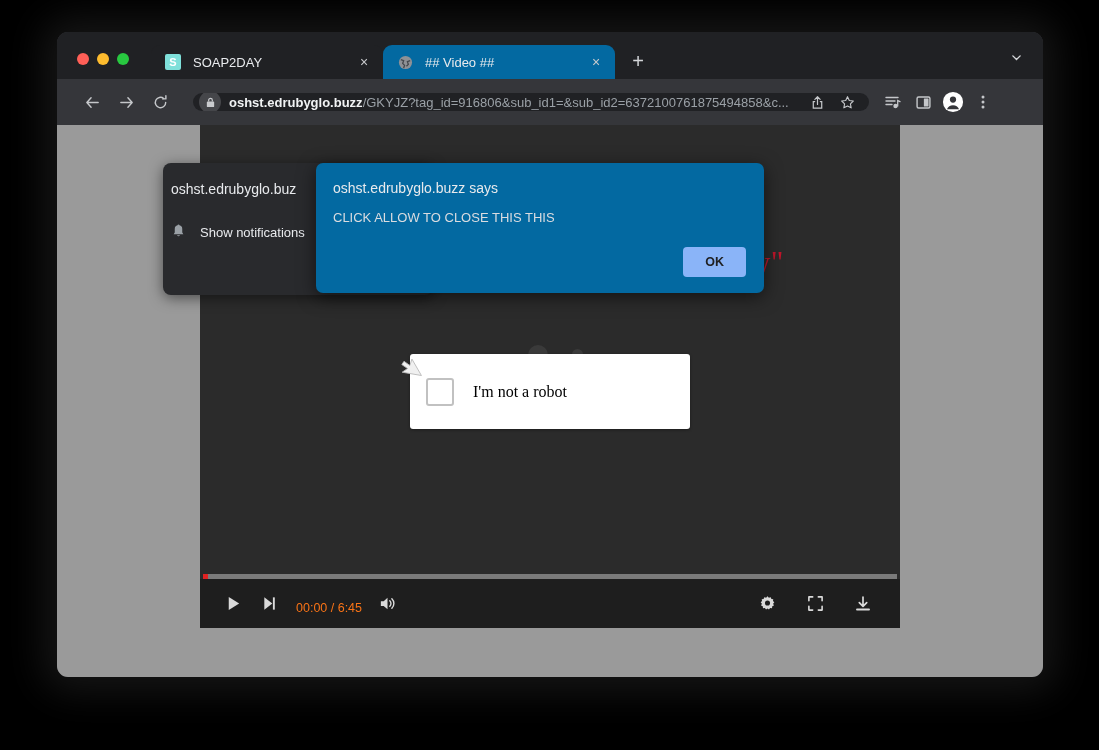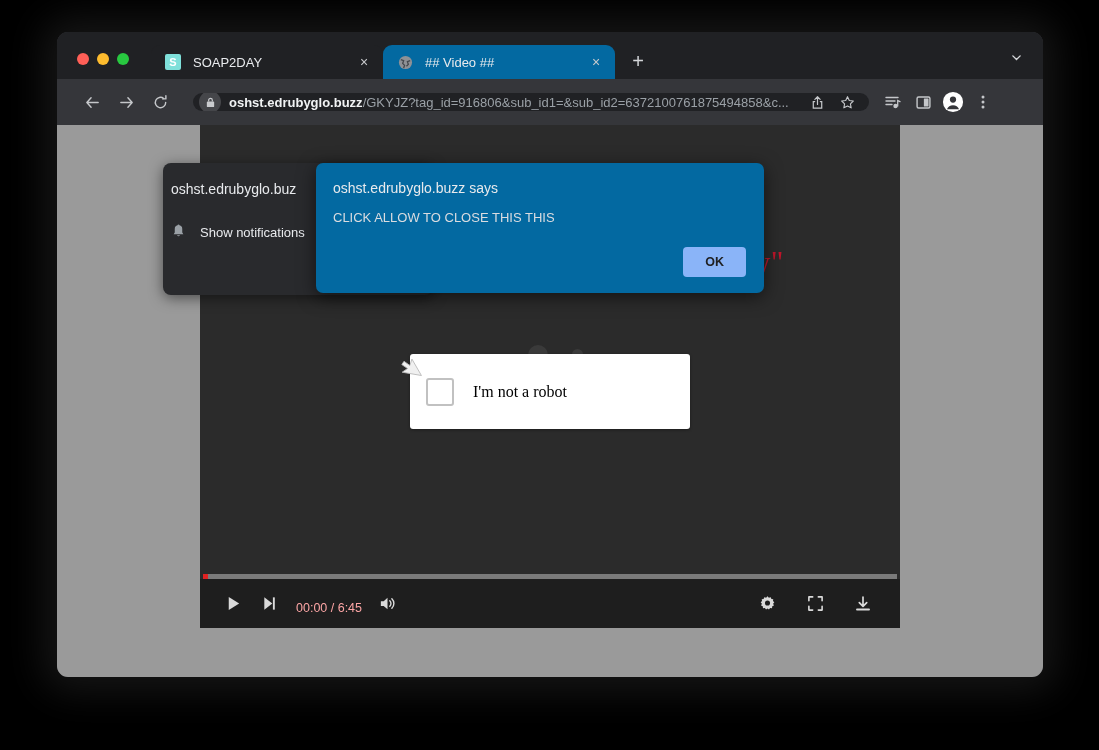--- a/index.html
+++ b/index.html
@@ -274,21 +274,21 @@
     align-items: center;
     padding: 0 22px 0 18px;
   }
   .ctrl {
     width: 30px; height: 30px;
     display: flex; align-items: center; justify-content: center;
     color: #dadada;
     margin-right: 6px;
   }
   .time {
-    color: #fca5a5;
+    color: #f97316;
     font-size: 12.5px;
     margin: 8px 10px 0 6px;
     white-space: nowrap;
   }
   .ctrl-spacer { flex: 1 1 auto; }
   .ctrl-right { margin-left: 18px; margin-right: 0; }
 
   
   .notif-popup {
     position: absolute;

